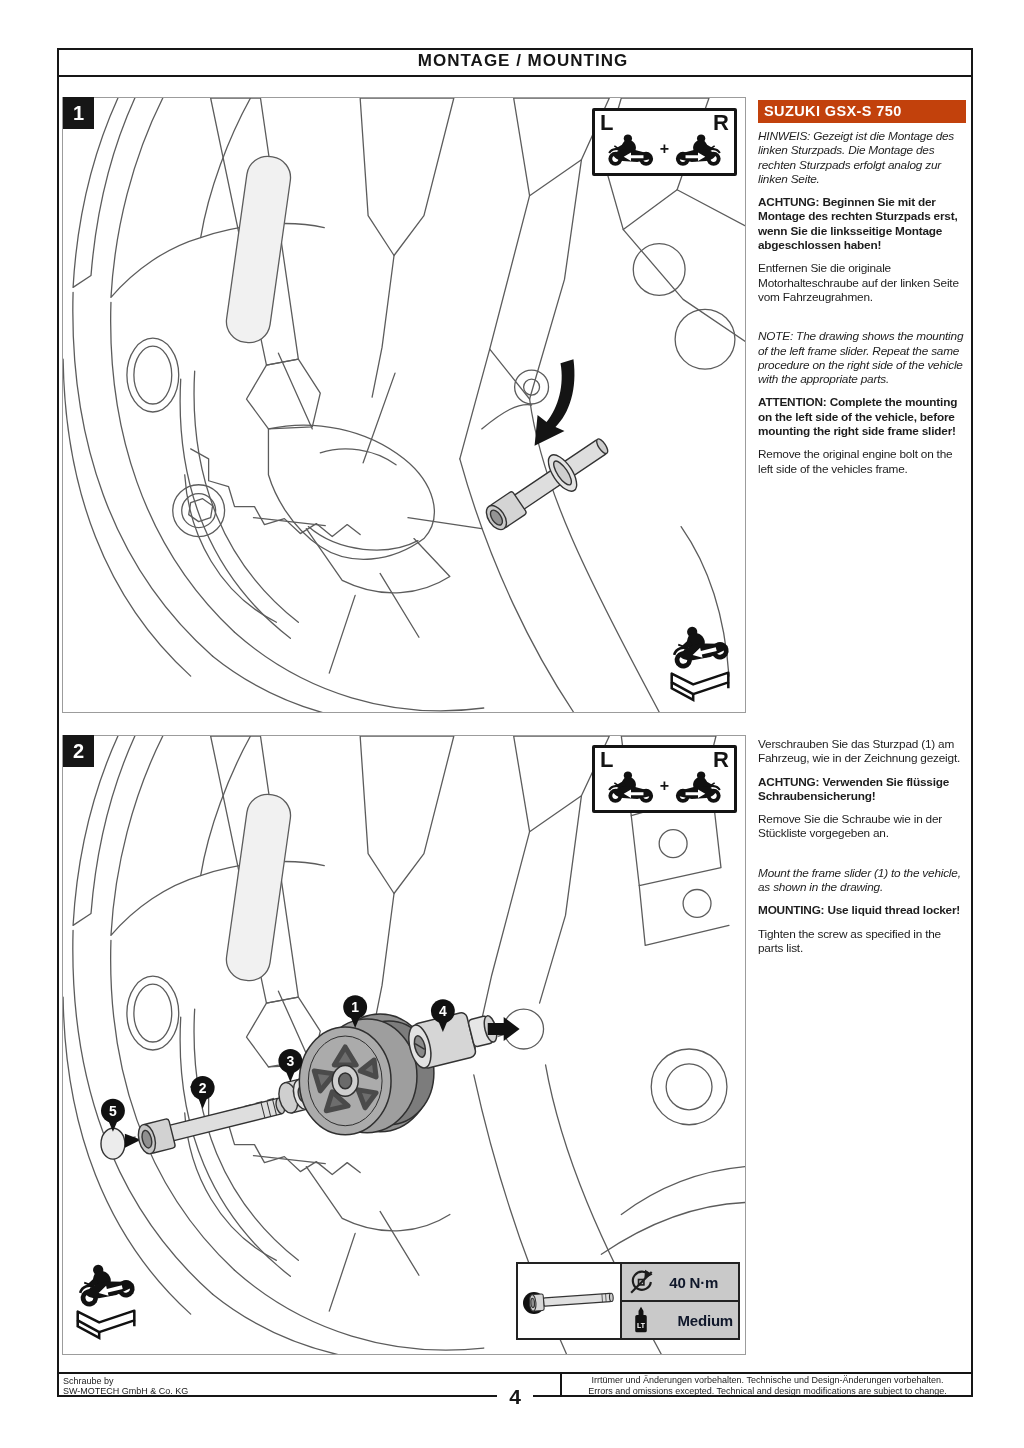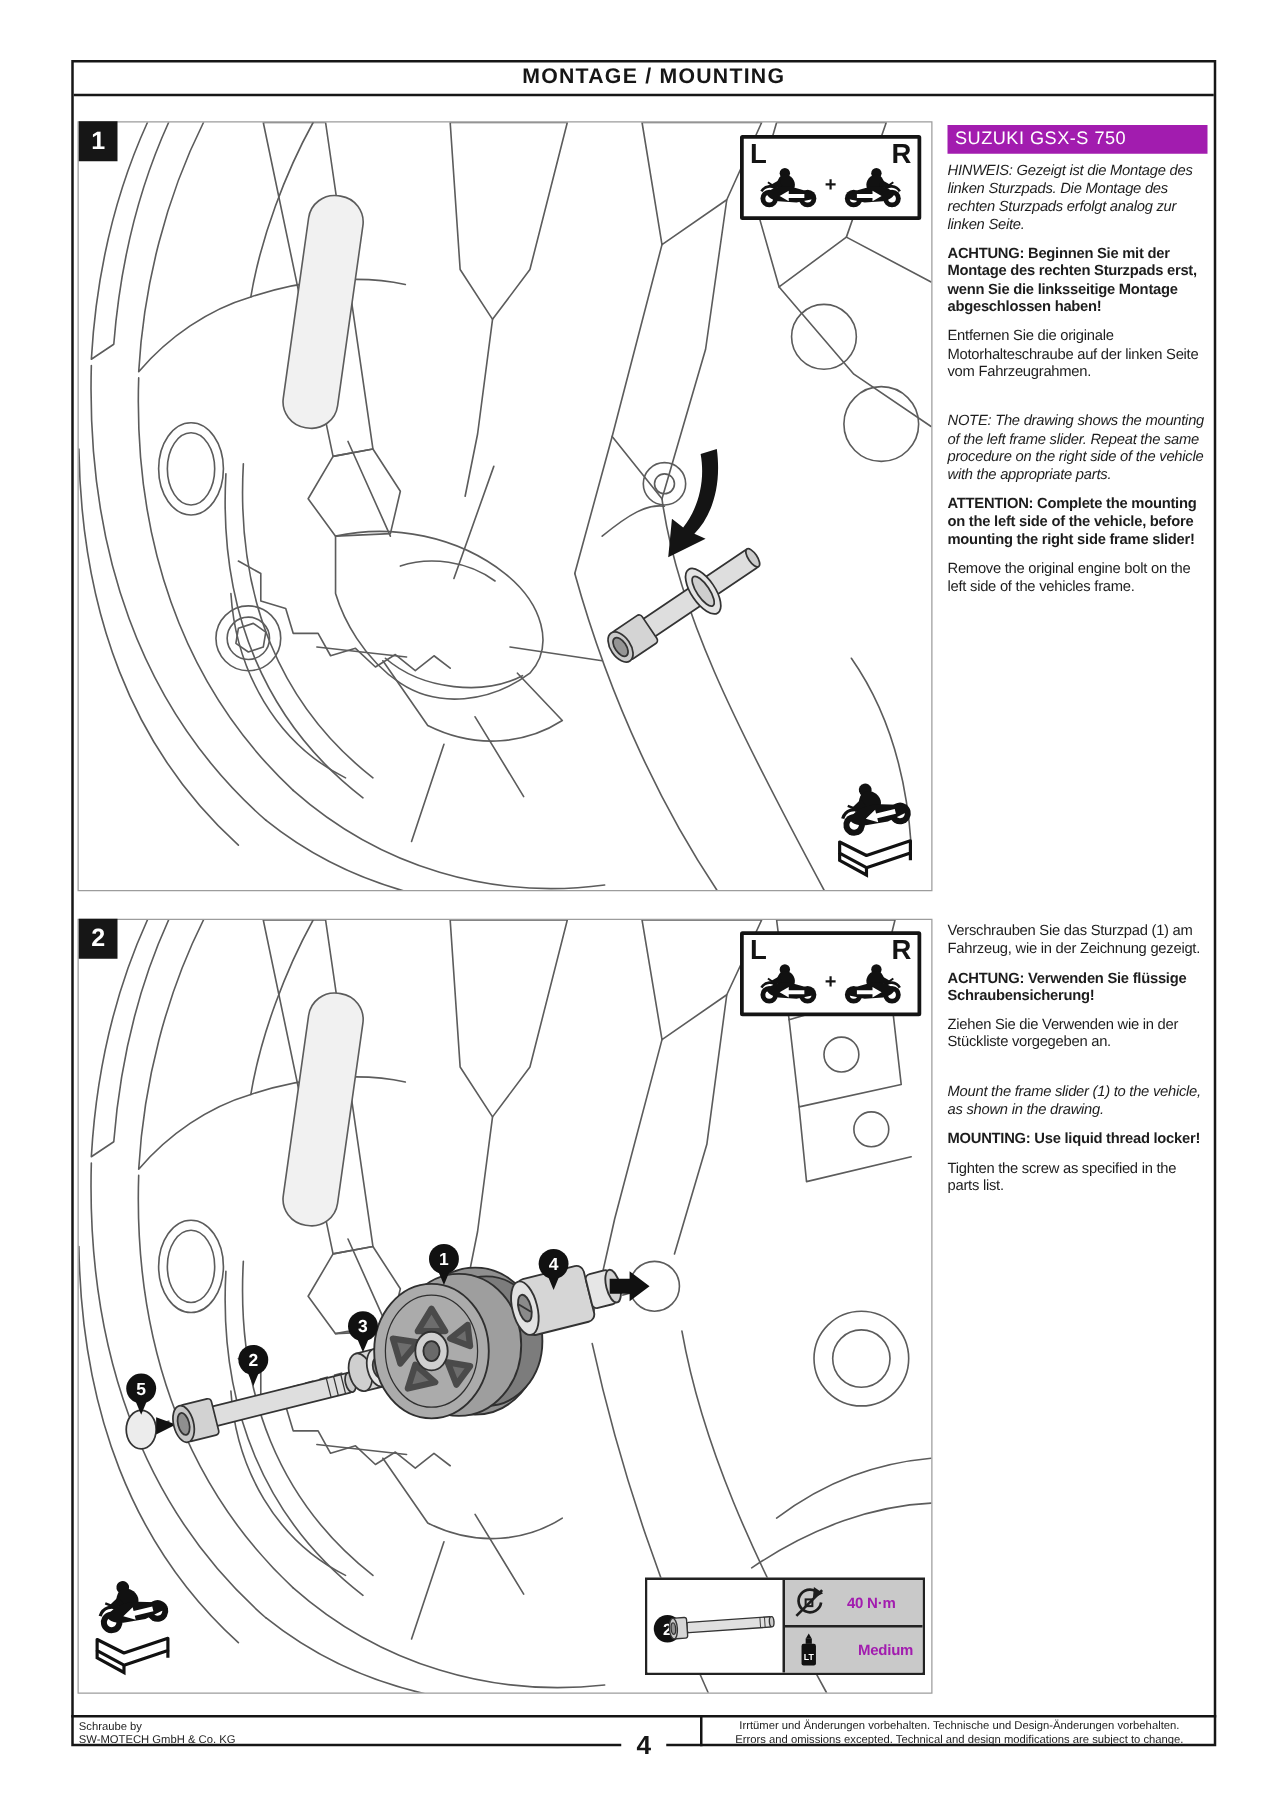--- a/index.html
+++ b/index.html
@@ -31,33 +31,33 @@
   .moto-svg { width:52px; height:34px; }
   .flip { transform:scaleX(-1); }
 
   
   .dir-icon { width:82px; height:88px; z-index:4; }
   .dir1 { left:660px; top:618px; } .dir2 { left:66px; top:1256px; }
 
   
   .sidebar { width:208px; }
   .sb1 { left:758px; top:100px; } .sb2 { left:758px; top:737px; }
-  .model-bar { background:#a21caf; color:#fff; font-weight:normal; font-size:14.5px; letter-spacing:0.4px; padding:3px 4px 4px 6px; margin-bottom:6px; }
+  .model-bar { background:#c2410c; color:#fff; font-weight:bold; font-size:14.5px; letter-spacing:0.4px; padding:3px 4px 4px 6px; margin-bottom:6px; }
   .sidebar p { font-size:11.8px; line-height:14.3px; letter-spacing:-0.2px; margin-bottom:9px; color:#1d1d1d; }
   .p-it { font-style:italic; }
   .p-bd { font-weight:bold; }
   .gap { margin-top:25px;font-style:italic; }
 
   
   .torque-box { left:516px; top:1262px; width:224px; height:78px; border:2px solid #222; background:#fff; display:flex; z-index:6; }
   .tb-left { width:110px; position:relative; border-right:2px solid #222; background:#fff; }
   .tb-right { flex:1; display:flex; flex-direction:column; }
   .tb-cell { flex:1; background:#c9c9c9; display:flex; align-items:center; padding:0 5px; }
   .tb-cell + .tb-cell { border-top:2px solid #222;gap:23px; }
-  .tb-label { font-weight:bold; font-size:12px; letter-spacing:-0.2px; flex:1; text-align:center; color:#a21caf; }
+  .tb-label { font-weight:bold; font-size:15px; letter-spacing:-0.2px; flex:1; text-align:center; color:#0f172a; }
   .tb-icon { width:28px; height:28px; flex:0 0 auto; }
   .callout-circle { position:absolute; left:5px; top:28px; width:22px; height:22px; border-radius:50%; background:#111; color:#fff; font-weight:bold; font-size:13px; display:flex; align-items:center; justify-content:center; }
   .tb-bolt { position:absolute; right:3px; top:16px; width:88px; height:42px; }
 
   
   .footer-rule { left:57px; top:1372px; width:916px; height:2px; background:#141414; }
   .copyright { left:63px; top:1376px; font-size:9px; line-height:10px; color:#222; }
   .disclaimer { left:560px; top:1372px; width:413px; height:25px; border-left:2px solid #141414; font-size:9px; line-height:10.5px; text-align:center; padding-top:3px; color:#222; }
   .pagenum-wrap { left:57px; top:1383px; width:916px; text-align:center; z-index:7; }
   .pagenum { display:inline-block; background:#fff; padding:0 12px; font-size:21px; font-weight:bold; line-height:27px; color:#161616; }
@@ -356,21 +356,21 @@
           <text x="12" y="27" font-size="8.5" font-weight="bold" fill="#fff" text-anchor="middle">LT</text>
         </svg>
         <span class="tb-label">Medium</span>
       </div>
     </div>
   </div>
 
   <aside class="abs sidebar sb2">
     <p>Verschrauben Sie das Sturzpad (1) am Fahrzeug, wie in der Zeichnung gezeigt.</p>
     <p class="p-bd">ACHTUNG: Verwenden Sie flüssige Schraubensicherung!</p>
-    <p>Ziehen Sie die Verwenden wie in der Stückliste vorgegeben an.</p>
+    <p>Remove Sie die Schraube wie in der Stückliste vorgegeben an.</p>
     <p class="gap">Mount the frame slider (1) to the vehicle, as shown in the drawing.</p>
     <p class="p-bd">MOUNTING: Use liquid thread locker!</p>
     <p>Tighten the screw as specified in the parts list.</p>
   </aside>
 
   <div class="abs footer-rule"></div>
   <div class="abs copyright">
     <div>Schraube by</div>
     <div>SW-MOTECH GmbH &amp; Co. KG</div>
   </div>

